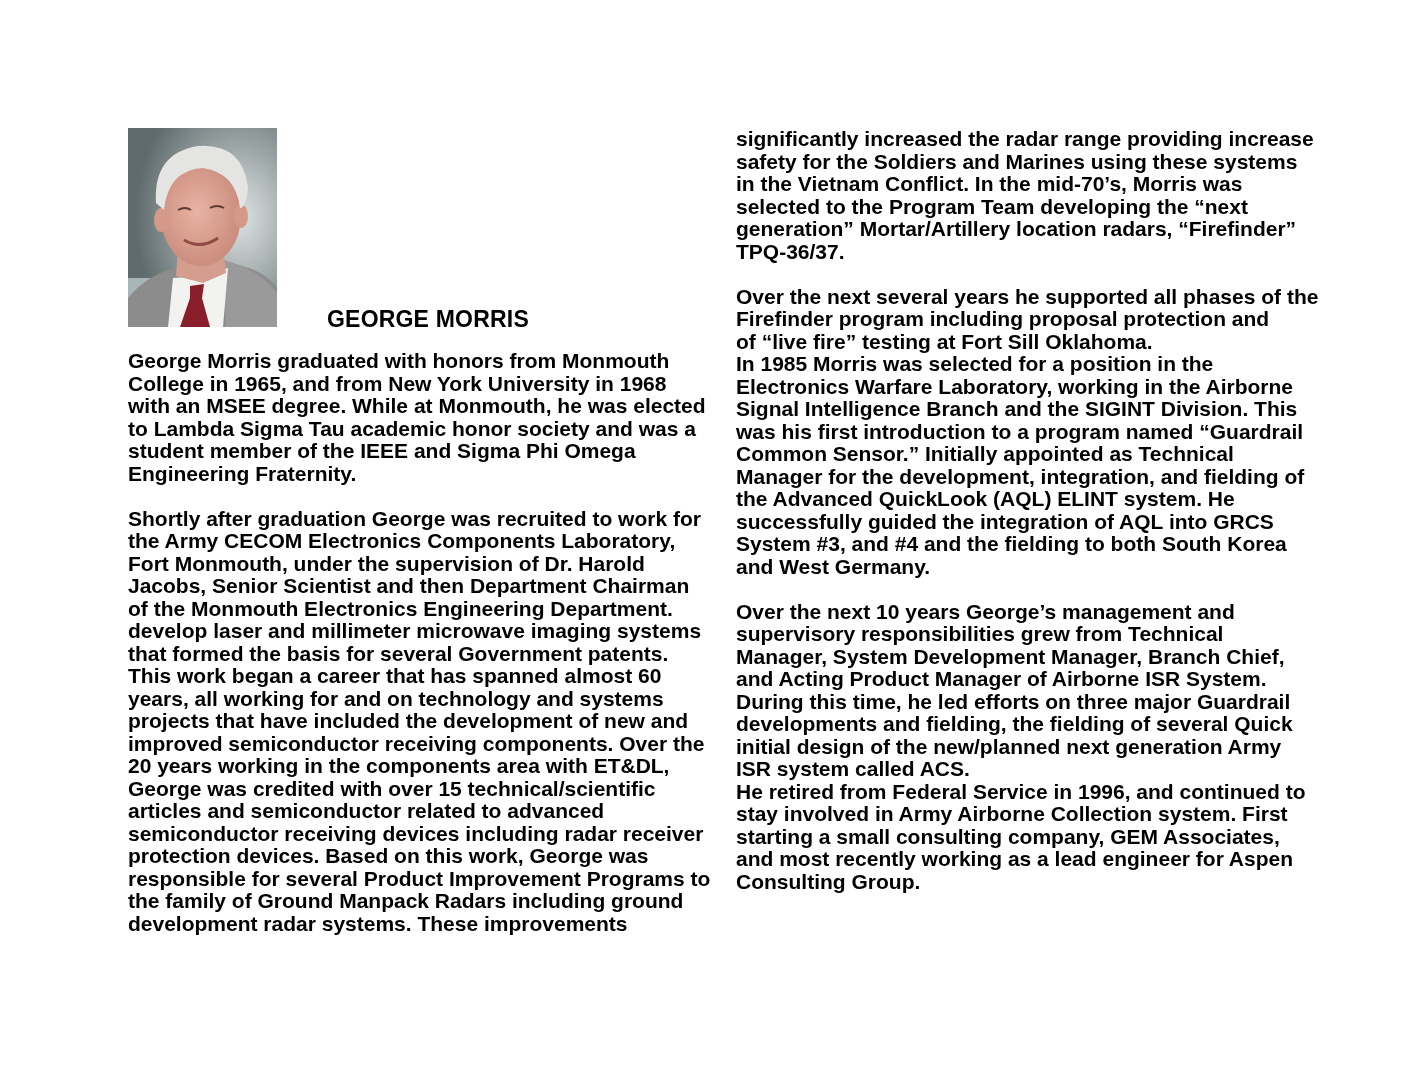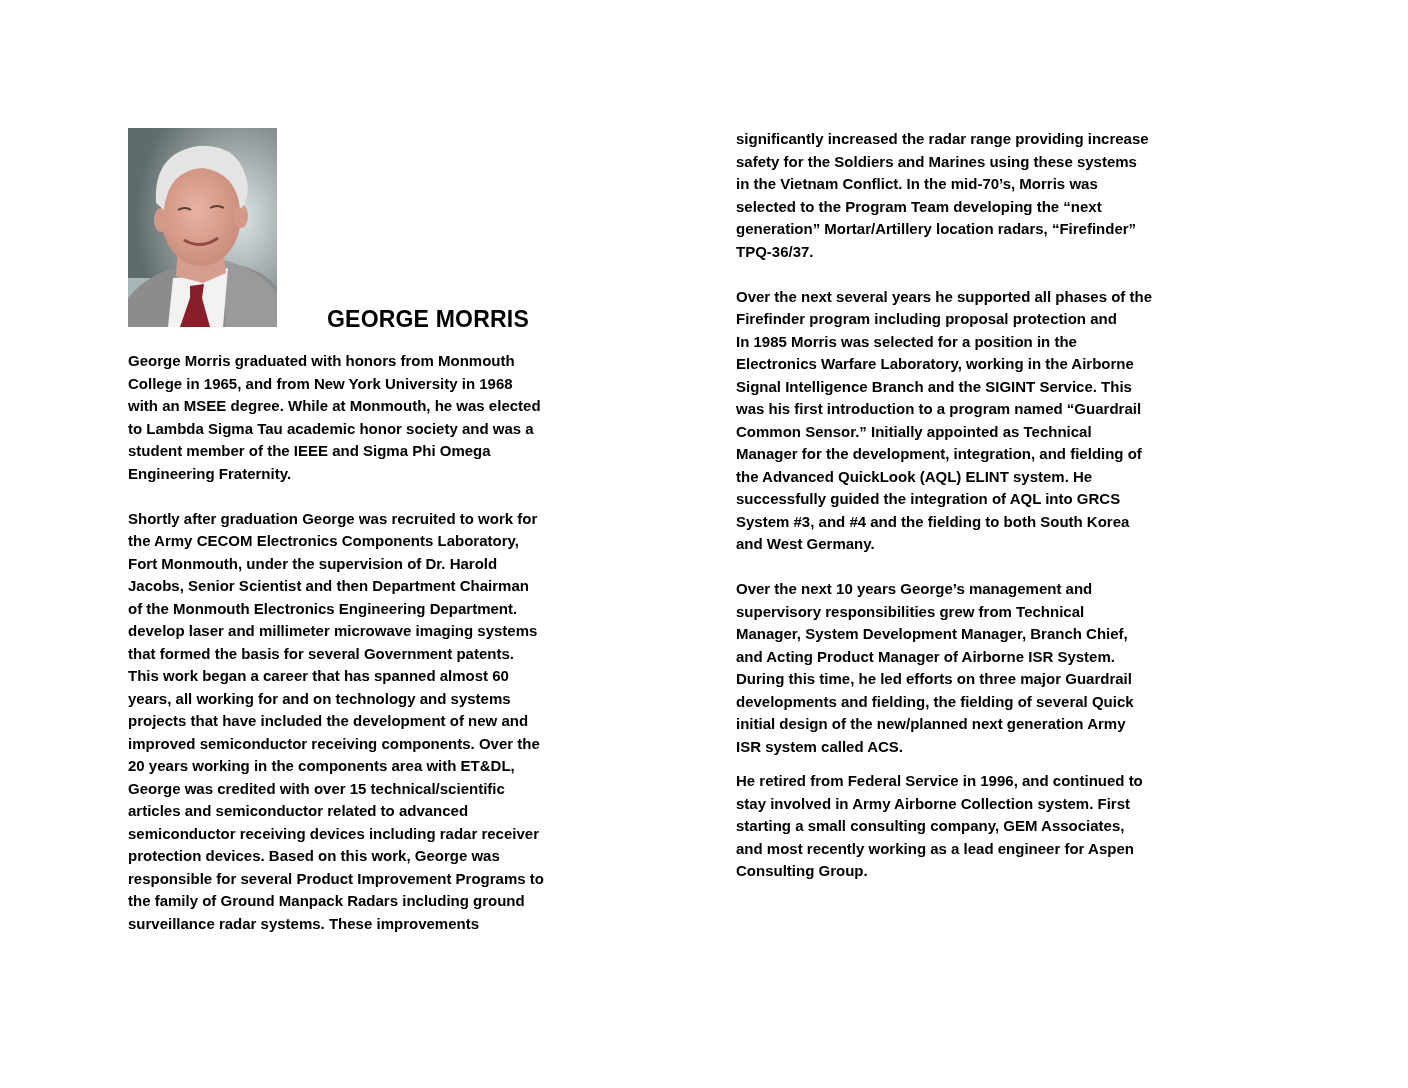--- a/index.html
+++ b/index.html
@@ -30,29 +30,29 @@
       left: 327px;
       top: 306px;
       font-size: 23px;
       font-weight: bold;
       letter-spacing: 0.2px;
       white-space: nowrap;
       text-align: right;
     }
     .column {
       position: absolute;
-      font-size: 15px;
+      font-size: 21px;
       font-weight: bold;
       line-height: 22.5px;
       white-space: nowrap;
     }
     .col-left { left: 128px; top: 350px; }
     .col-right { left: 736px; top: 128px; }
     .para { margin: 0 0 22.5px 0; }
-    .para.tight { margin-bottom: 0; margin-top: 12px; }
+    .para.tight { margin-bottom: 0; }
     .line { display: block; height: 22.5px; }
   </style>
 </head>
 <body>
 
 <div class="photo" role="img" aria-label="Portrait photo of George Morris">
   <svg width="149" height="199" viewBox="0 0 149 199">
     <defs>
       <radialGradient id="bg" cx="0.75" cy="0.45" r="0.7">
         <stop offset="0" stop-color="#dde3e3"></stop>
@@ -113,41 +113,42 @@
     <span class="line">years, all working for and on technology and systems</span>
     <span class="line">projects that have included the development of new and</span>
     <span class="line">improved semiconductor receiving components.  Over the</span>
     <span class="line">20 years working in the components area with ET&amp;DL,</span>
     <span class="line">George was credited with over 15 technical/scientific</span>
     <span class="line">articles and semiconductor related to advanced</span>
     <span class="line">semiconductor receiving devices including radar receiver</span>
     <span class="line">protection devices.  Based on this work, George was</span>
     <span class="line">responsible for several Product Improvement Programs to</span>
     <span class="line">the family of Ground Manpack Radars including ground</span>
-    <span class="line">surveillance radar systems.  These improvements</span>
+    <span class="line">development radar systems.  These improvements</span>
   </div>
 </div>
 
 <div class="column col-right">
   <div class="para">
     <span class="line">significantly increased the radar range providing increase</span>
     <span class="line">safety for the Soldiers and Marines using these systems</span>
     <span class="line">in the Vietnam Conflict.  In the mid-70’s, Morris was</span>
     <span class="line">selected to the Program Team developing the “next</span>
     <span class="line">generation” Mortar/Artillery location radars, “Firefinder”</span>
     <span class="line">TPQ-36/37.</span>
   </div>
   <div class="para tight">
     <span class="line">Over the next several years he supported all phases of the</span>
     <span class="line">Firefinder program including proposal protection and</span>
+    <span class="line">of “live fire” testing at Fort Sill Oklahoma.</span>
   </div>
   <div class="para">
     <span class="line">In 1985 Morris was selected for a position in the</span>
     <span class="line">Electronics Warfare Laboratory, working in the Airborne</span>
-    <span class="line">Signal Intelligence Branch and the SIGINT Service. This</span>
+    <span class="line">Signal Intelligence Branch and the SIGINT Division. This</span>
     <span class="line">was his first introduction to a program named “Guardrail</span>
     <span class="line">Common Sensor.” Initially appointed as Technical</span>
     <span class="line">Manager for the development, integration, and fielding of</span>
     <span class="line">the Advanced QuickLook (AQL) ELINT system. He</span>
     <span class="line">successfully guided the integration of AQL into GRCS</span>
     <span class="line">System #3, and #4 and the fielding to both South Korea</span>
     <span class="line">and West Germany.</span>
   </div>
   <div class="para tight">
     <span class="line">Over the next 10 years George’s management and</span>

